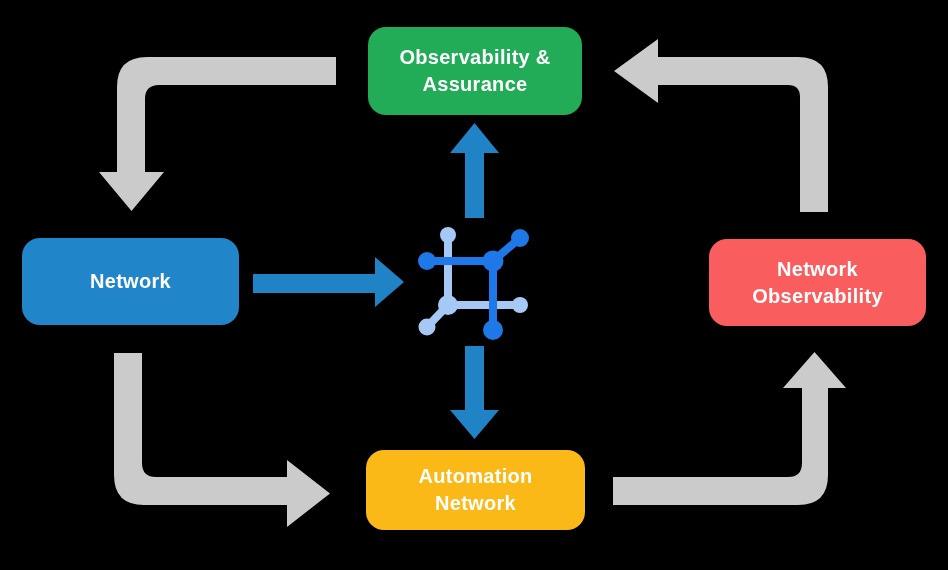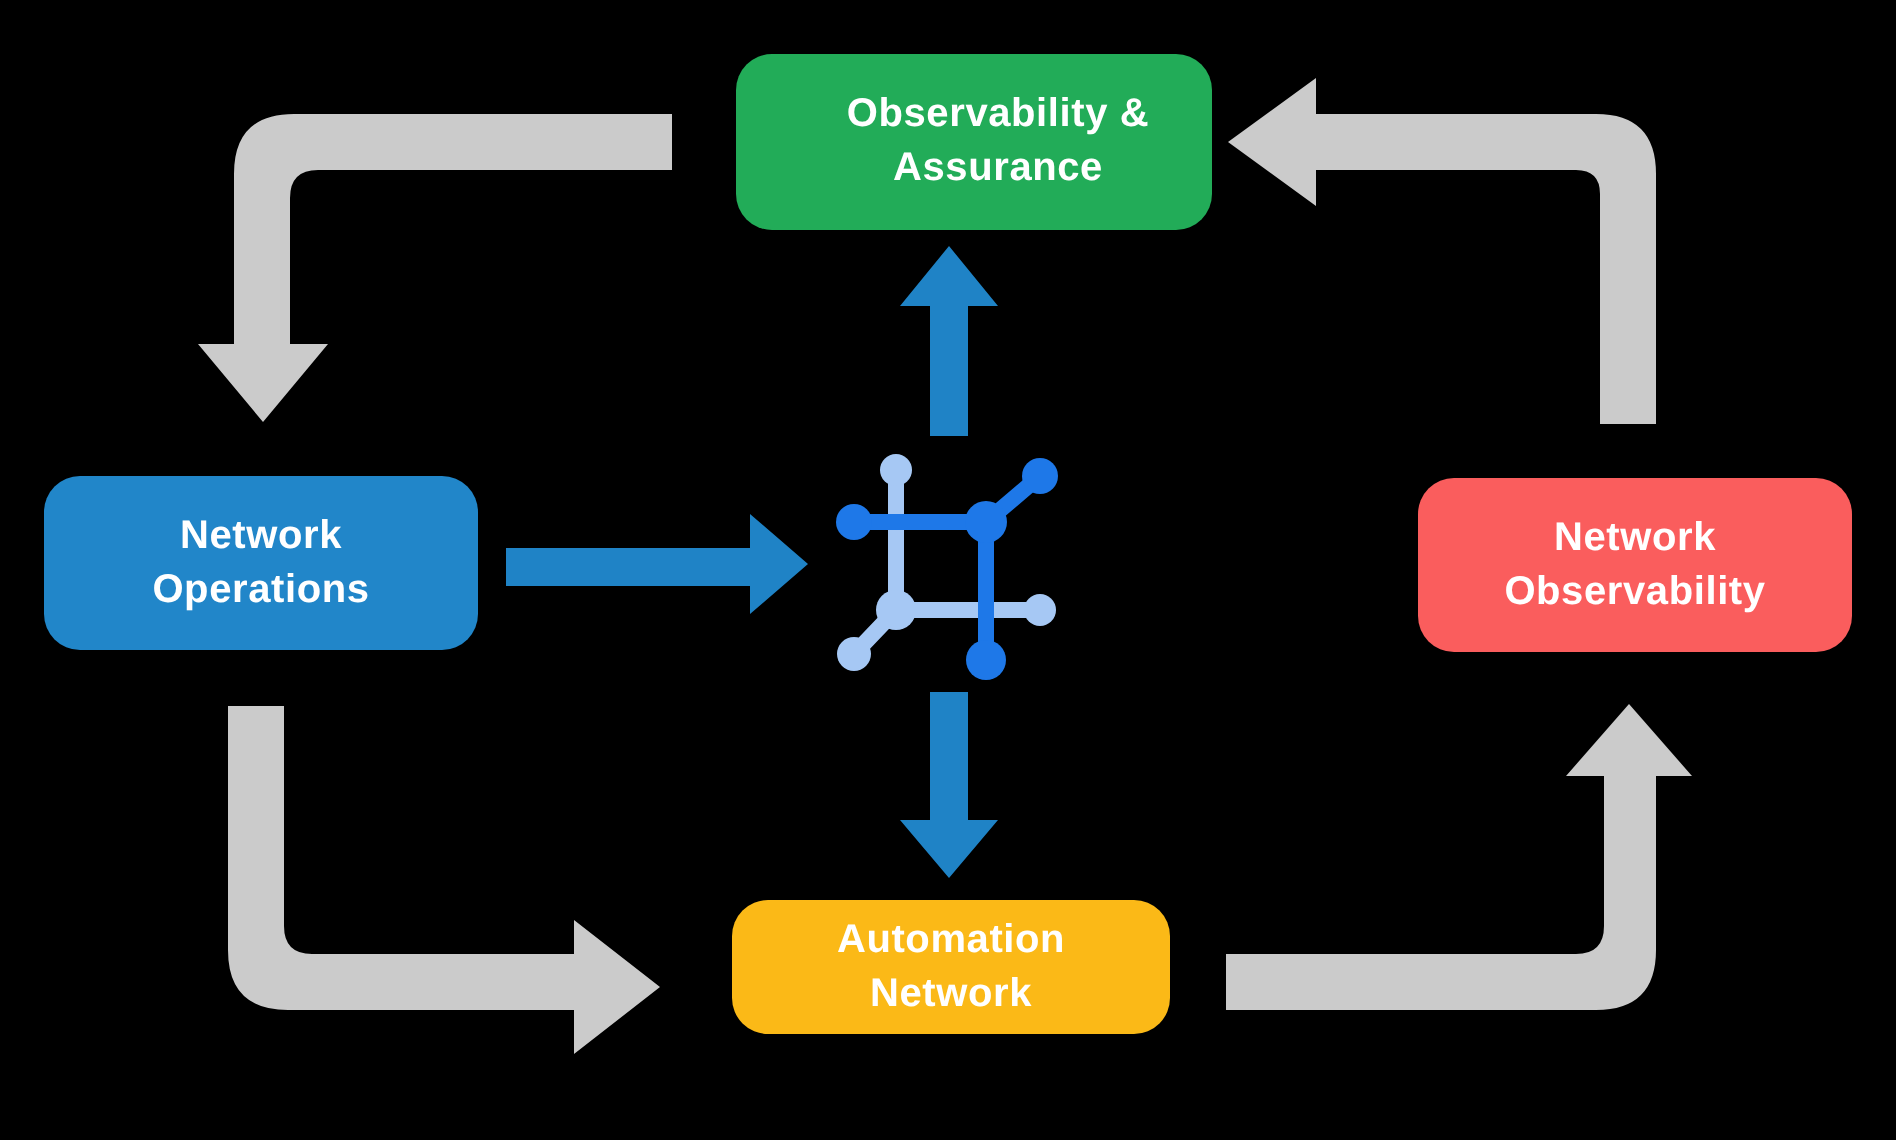--- a/index.html
+++ b/index.html
@@ -15,21 +15,21 @@
     border-radius:18px;
     display:flex;flex-direction:column;
     align-items:center;justify-content:center;
     text-align:center;
     color:#fff;
     font-size:20px;font-weight:600;line-height:27px;letter-spacing:0.3px;
   }
   .node-observability{left:368px;top:27px;width:214px;height:88px;}
   .node-operations{left:22px;top:238px;width:217px;height:87px;}
   .node-infrastructure{left:709px;top:239px;width:217px;height:87px;}
-  .node-automation{left:366px;top:450px;width:219px;height:67px;}
+  .node-automation{left:366px;top:450px;width:219px;height:80px;}
   .hub-icon{position:absolute;left:405px;top:220px;}
 </style>
 </head>
 <body>
 
 <div class="stage" style="background-color: rgb(0, 0, 0);">
 
   <svg class="layer" width="948" height="570" viewBox="0 0 948 570">
     <path d="M336,57 L147,57 Q117,57 117,87 L117,172 L99,172 L131.5,211 L164,172 L145,172 L145,99 Q145,85 159,85 L336,85 Z" fill="#CBCBCB"></path>
     <path d="M828,212 L828,87 Q828,57 798,57 L658,57 L658,39 L614,71 L658,103 L658,85 L788,85 Q800,85 800,97 L800,212 Z" fill="#CBCBCB"></path>
@@ -58,28 +58,27 @@
       <line x1="88" y1="41" x2="115" y2="18"></line>
     </g>
     <g fill="#1E78E8">
       <circle cx="22" cy="41" r="9"></circle>
       <circle cx="115" cy="18" r="9"></circle>
       <circle cx="88" cy="110" r="10"></circle>
       <circle cx="88" cy="41" r="10.5"></circle>
     </g>
   </svg>
 
-  <div class="node node-observability" style="background-color: rgb(34, 172, 88); padding-left: 24px;">
+  <div class="node node-observability" style="background-color: rgb(34, 172, 88);">
     <span>Observability &amp;</span>
     <span>Assurance</span>
   </div>
 
   <div class="node node-operations" style="background-color: rgb(33, 134, 201);">
     <span>Network</span>
-    <span>Operations</span>
   </div>
 
   <div class="node node-infrastructure" style="background-color: rgb(250, 93, 93);">
     <span>Network</span>
     <span>Observability</span>
   </div>
 
   <div class="node node-automation" style="background-color: rgb(251, 185, 23);">
     <span>Automation</span>
     <span>Network</span>

